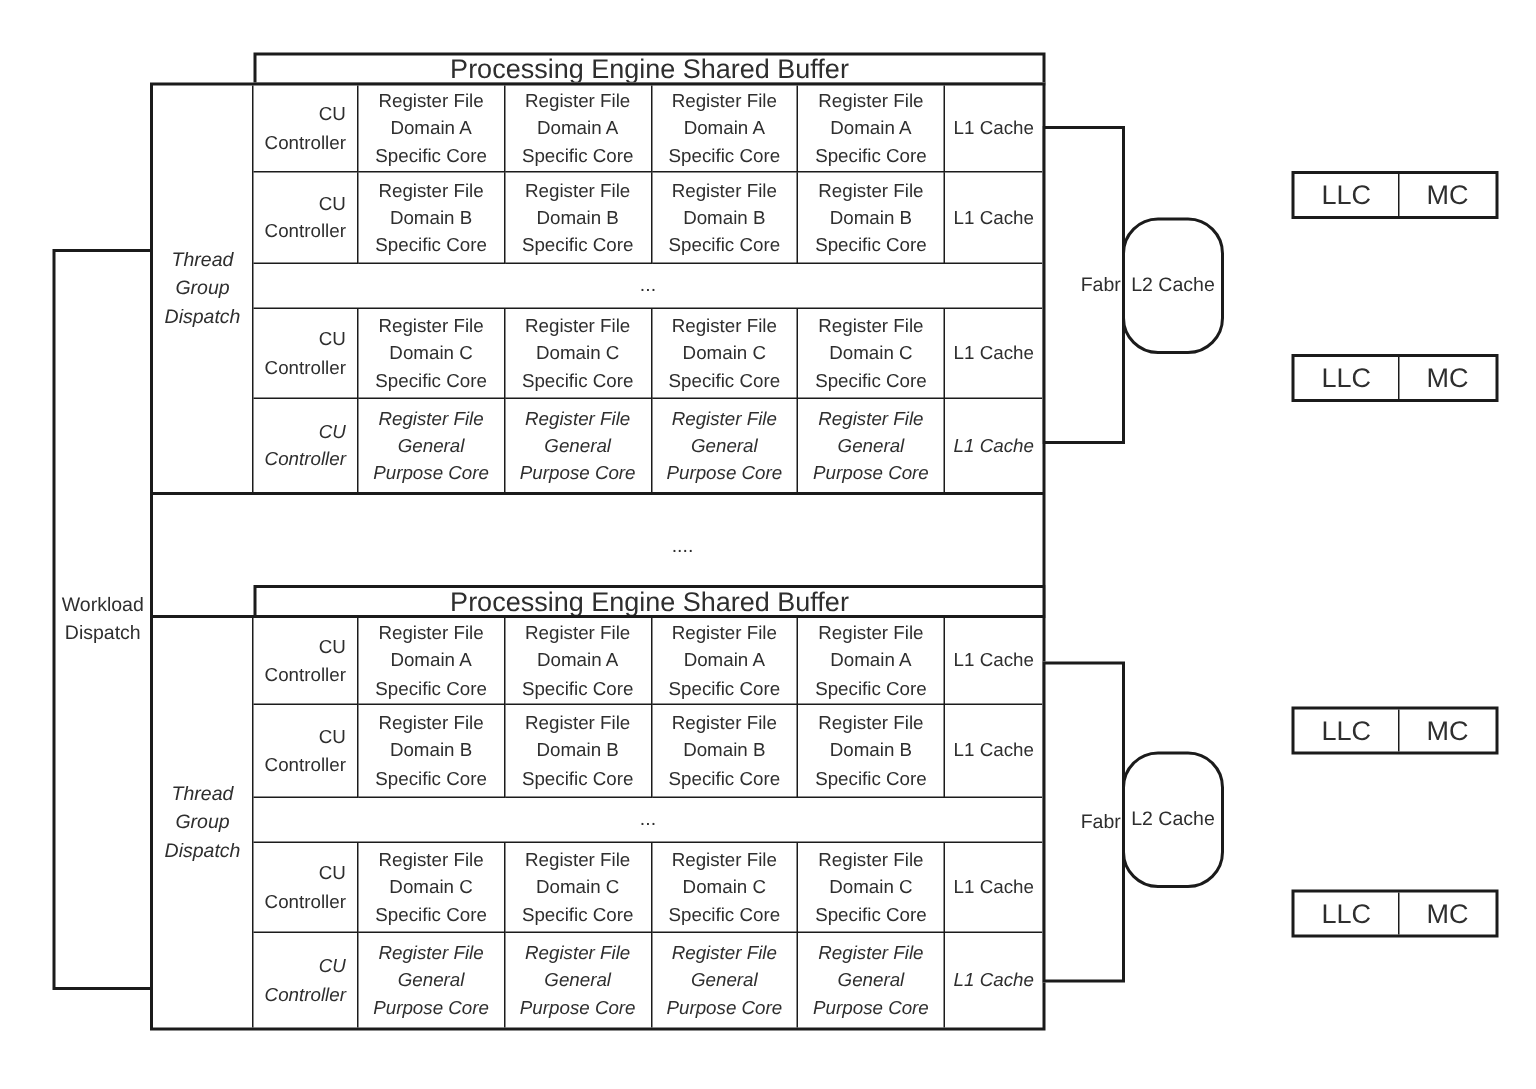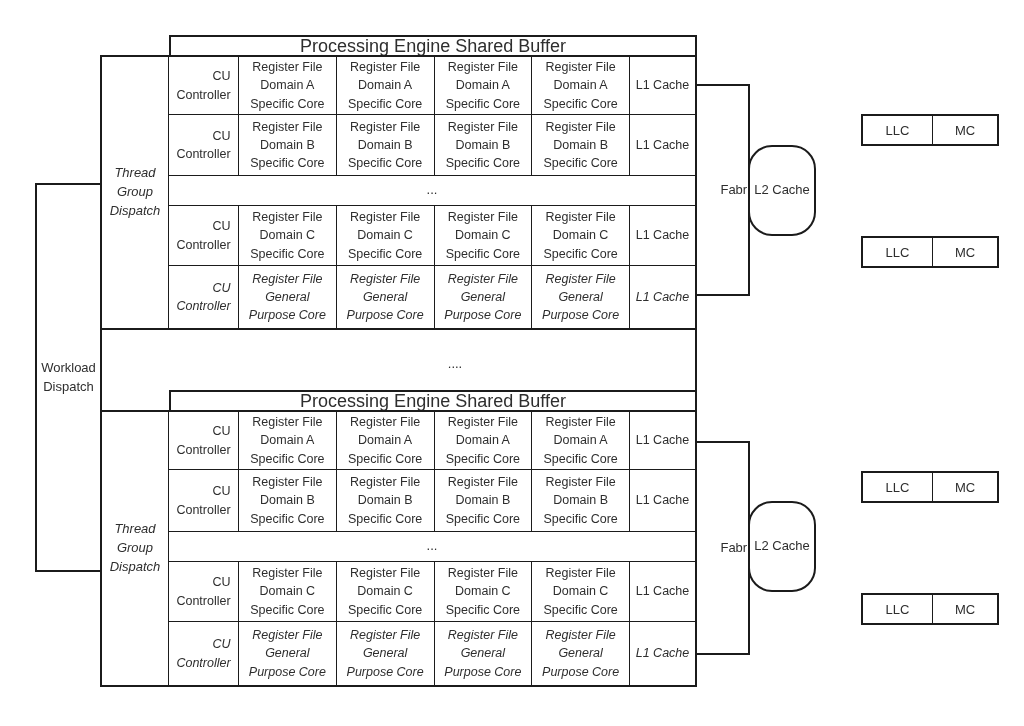--- a/index.html
+++ b/index.html
@@ -6,21 +6,21 @@
   .stage{
     position:relative;width:1024px;height:726px;background:#ffffff;
     font-family:"Liberation Sans",sans-serif;color:#2e2e2e;overflow:hidden;
   }
   .box{
     position:absolute;box-sizing:border-box;border:2px solid #1b1b1b;background:#ffffff;
     display:flex;align-items:center;justify-content:center;text-align:center;
     white-space:pre-line;font-size:13px;line-height:1.45;
   }
   
-  .workload{left:35px;top:183px;width:67px;height:389px;}
+  .workload{left:35px;top:166px;width:67px;height:494px;}
   
   .hdr{left:169px;width:528px;height:22px;font-size:18px;}
   .hdr0{top:35px;} .hdr1{top:390px;}
   
   .tbl{
     position:absolute;left:100px;width:597px;box-sizing:border-box;
     border:2px solid #1b1b1b;display:grid;background:#fff;
     grid-template-columns:67px 70px 1fr 1fr 1fr 1fr 65px;
   }
   .tbl0{top:55px;height:275px;grid-template-rows:58px 61px 30px 60px 1fr;}
@@ -48,21 +48,21 @@
   .l2{left:748px;width:68px;height:91px;border-radius:24px;}
   .l2a{top:145px;} .l2b{top:501px;}
   .noc{left:814px;top:53px;width:49px;height:633px;}
   .pair{
     position:absolute;left:861px;width:138px;height:32px;box-sizing:border-box;
     border:2px solid #1b1b1b;display:flex;background:#fff;
   }
   .p1{top:114px;} .p2{top:236px;} .p3{top:471px;} .p4{top:593px;}
   .pcell{
     display:flex;align-items:center;justify-content:center;
-    font-size:13px;box-sizing:border-box;
+    font-size:18px;box-sizing:border-box;
   }
   .llc{width:69px;}
   .mc{flex:1;border-left:1.5px solid #1b1b1b;}
 </style>
 </head>
 <body>
 
 <div class="stage">
 
   <div class="box workload">Workload

